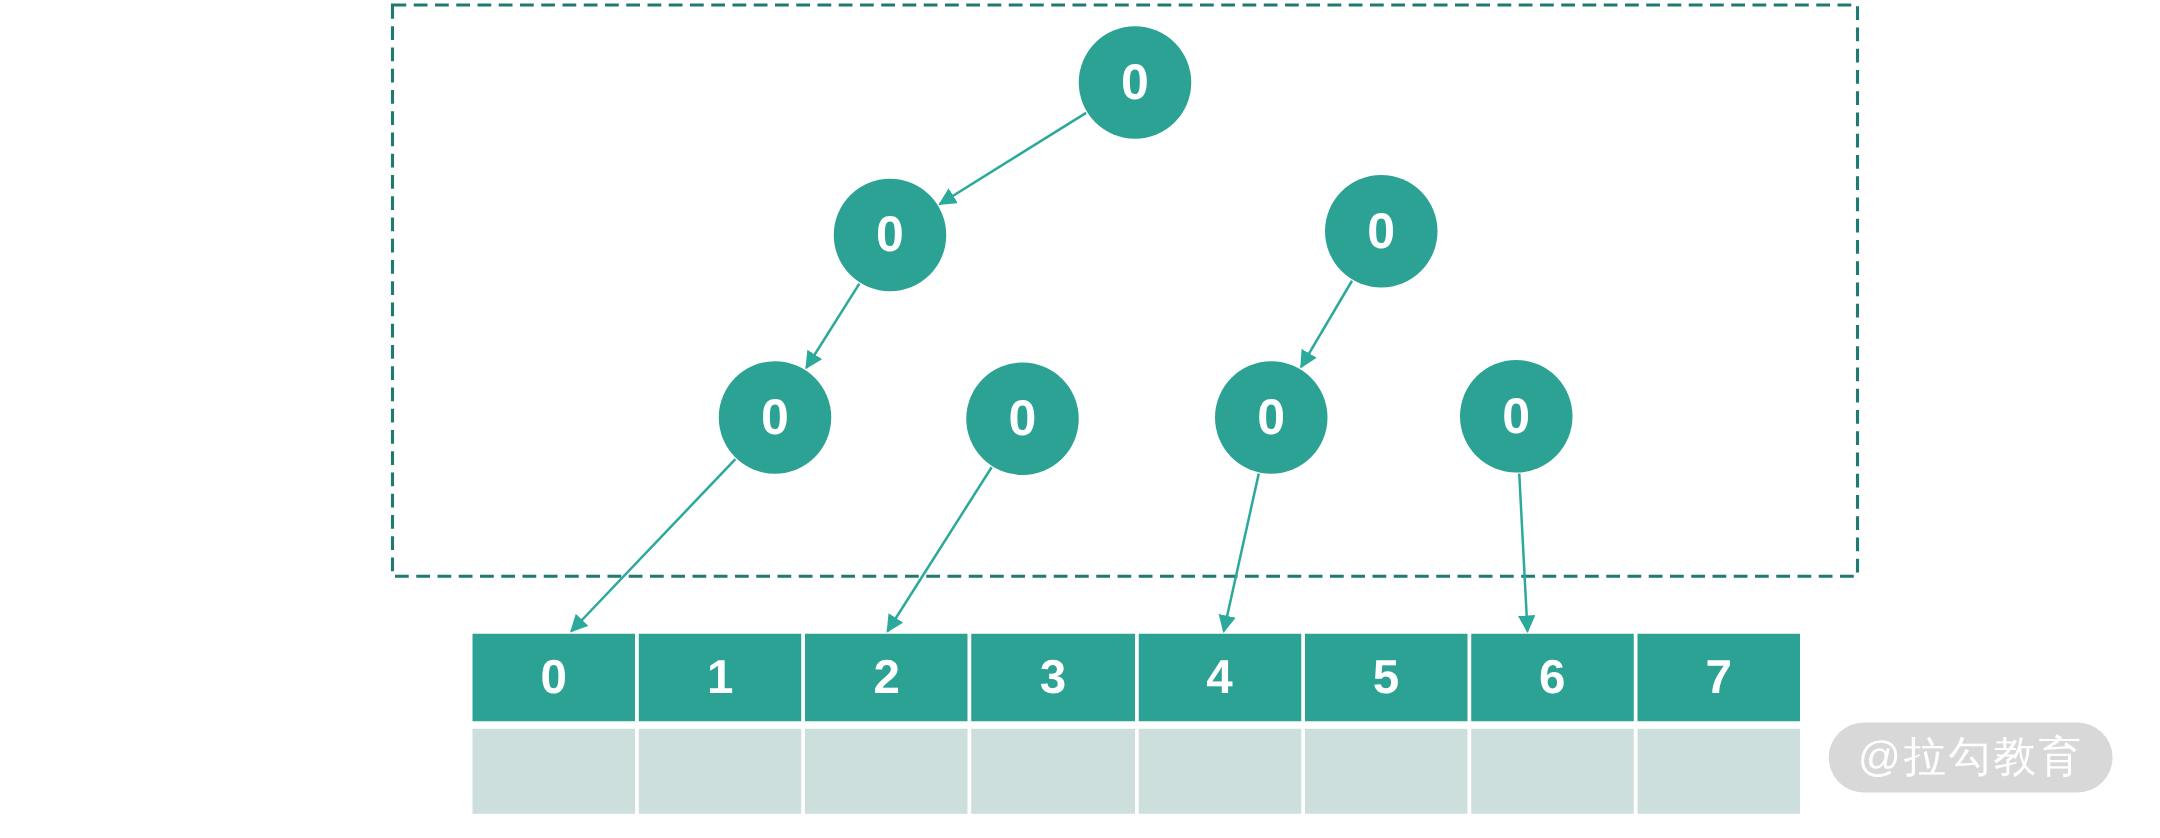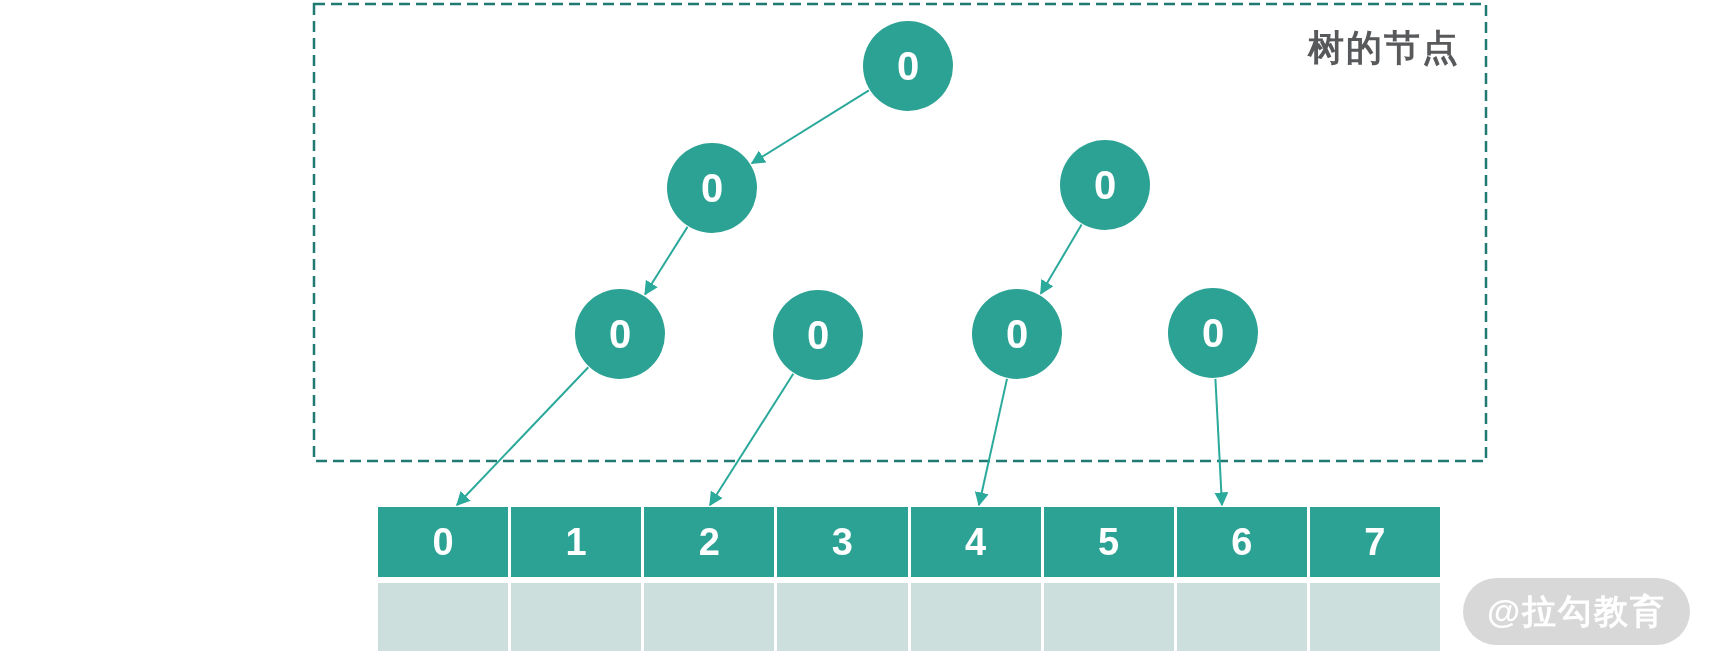--- a/index.html
+++ b/index.html
@@ -82,26 +82,26 @@
     justify-content: center;
   }
   .cache-cell.blank {
     background: var(--empty-cell-fill, #CDDFDC);
   }
   .watermark {
     position: absolute;
     left: 1463px;
     top: 578px;
     width: 227px;
-    height: 67px;
+    height: 56px;
     border-radius: 34px;
     background: var(--watermark-bg, #D8D8D8);
     color: var(--watermark-text, #FFFFFF);
     font-size: 34px;
-    font-weight: 700;
+    font-weight: 400;
     letter-spacing: 2px;
     display: flex;
     align-items: center;
     justify-content: center;
     white-space: nowrap;
   }
 </style>
 </head>
 <body>
 
@@ -118,21 +118,20 @@
         <line x1="868.9" y1="90.3" x2="751.9" y2="163.2" stroke="#2BA99B" stroke-width="2" marker-end="url(#arrowhead)"></line>
         <line x1="687.5" y1="226.9" x2="645.1" y2="294.2" stroke="#2BA99B" stroke-width="2" marker-end="url(#arrowhead)"></line>
         <line x1="1081.6" y1="224.6" x2="1040.9" y2="293.5" stroke="#2BA99B" stroke-width="2" marker-end="url(#arrowhead)"></line>
         <line x1="588.3" y1="367.3" x2="457.0" y2="505.0" stroke="#2BA99B" stroke-width="2" marker-end="url(#arrowhead)"></line>
         <line x1="793.3" y1="373.8" x2="710.0" y2="505.0" stroke="#2BA99B" stroke-width="2" marker-end="url(#arrowhead)"></line>
         <line x1="1007.0" y1="378.9" x2="979.0" y2="505.0" stroke="#2BA99B" stroke-width="2" marker-end="url(#arrowhead)"></line>
         <line x1="1215.4" y1="378.9" x2="1222.0" y2="505.0" stroke="#2BA99B" stroke-width="2" marker-end="url(#arrowhead)"></line>
       </g>
   </svg>
 
-  <div class="tree-box-label">树的节点</div>
 
   <div id="node-layer">
       <div class="tree-node" style="left: 908px; top: 66px;">0</div>
       <div class="tree-node" style="left: 712px; top: 188px;">0</div>
       <div class="tree-node" style="left: 1105px; top: 185px;">0</div>
       <div class="tree-node" style="left: 620px; top: 334px;">0</div>
       <div class="tree-node" style="left: 818px; top: 335px;">0</div>
       <div class="tree-node" style="left: 1017px; top: 334px;">0</div>
       <div class="tree-node" style="left: 1213px; top: 333px;">0</div>
     </div>

